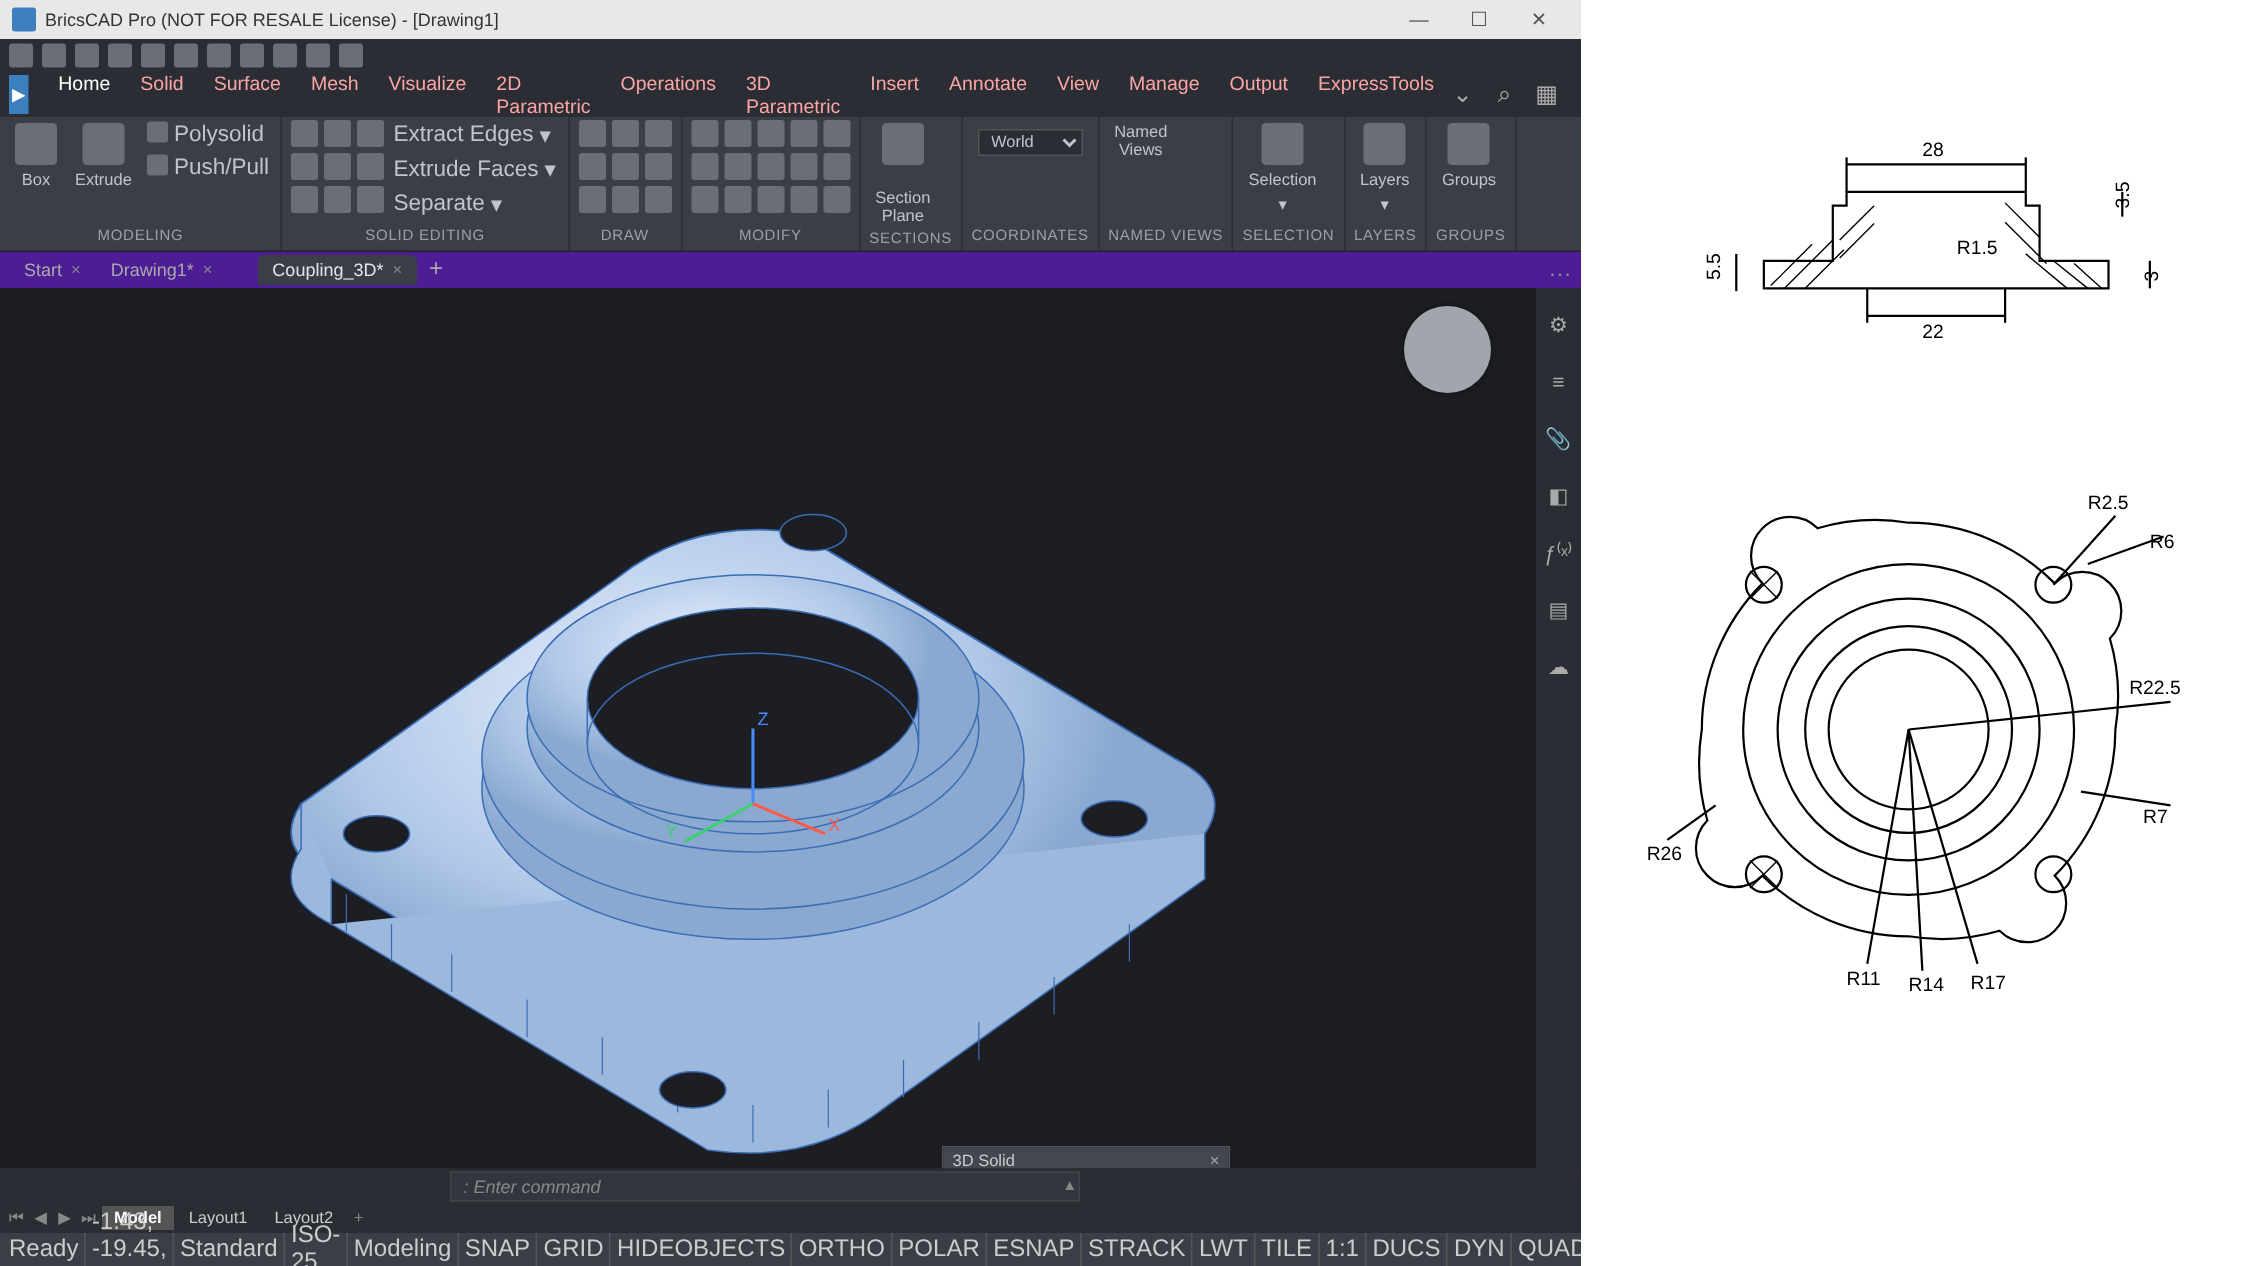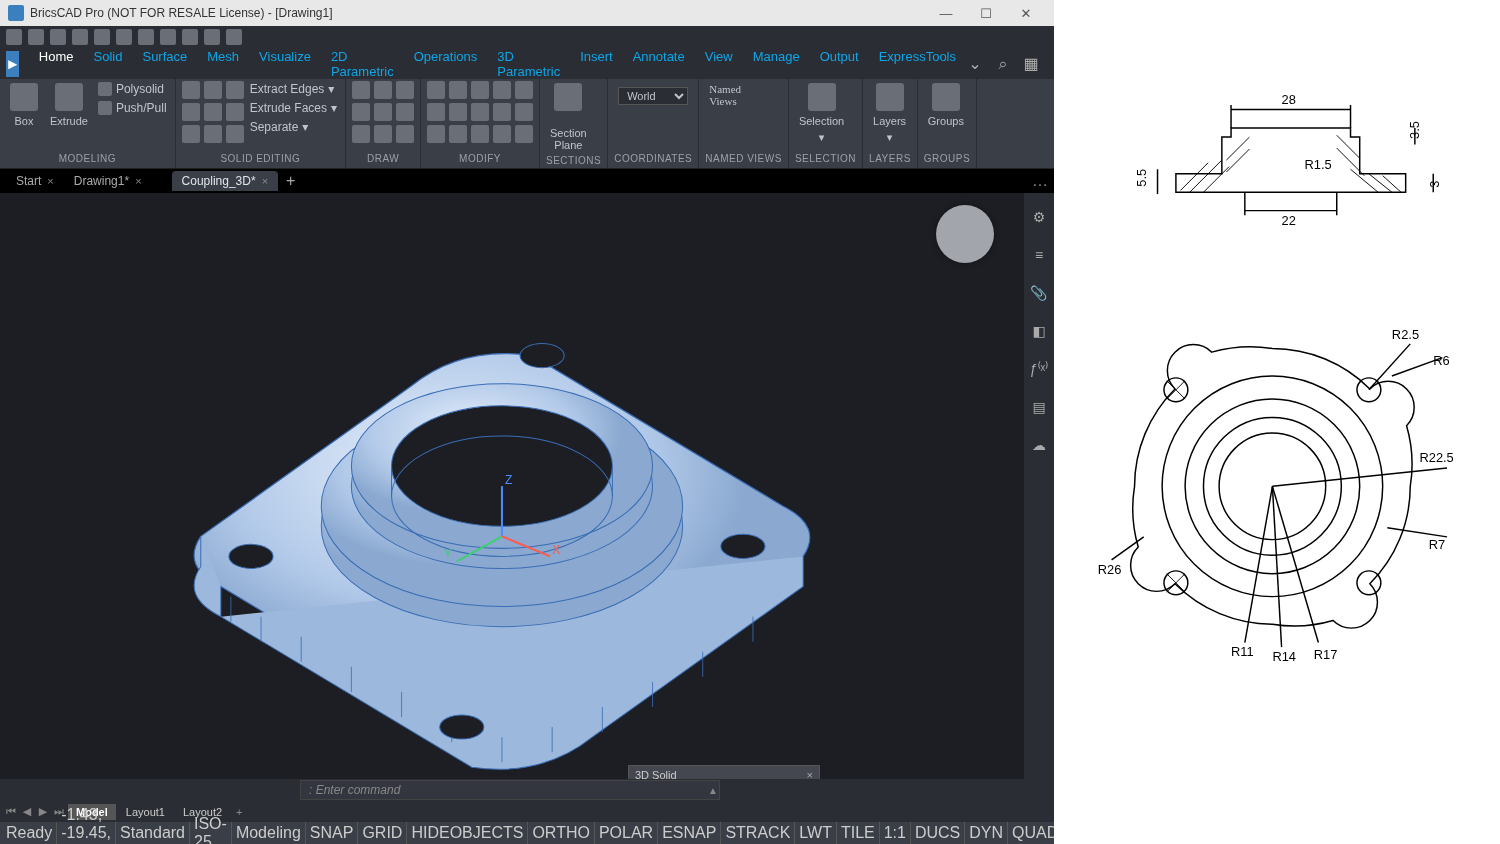--- a/index.html
+++ b/index.html
@@ -6,38 +6,38 @@
 body { width: 1500px; height: 844px; display: flex; background: #fff; overflow: hidden; }
 .cad-window { width: 1054px; height: 844px; display: flex; flex-direction: column; background: #3a3e46; }
 .title-bar { height: 28px; background: #e8e8e8; display: flex; align-items: center; padding: 0 8px; font-size: 12px; color: #333; }
 .title-bar .app-icon { width: 16px; height: 16px; background: #3b7fbf; margin-right: 6px; border-radius: 2px; }
 .title-bar .spacer { flex: 1; }
 .title-bar .win-btn { width: 40px; height: 20px; display: flex; align-items: center; justify-content: center; color: #555; cursor: pointer; font-size: 13px; }
 .qat { height: 24px; background: #2a2d33; display: flex; align-items: center; padding: 0 6px; gap: 6px; }
 .qat .qat-icon { width: 16px; height: 16px; background: #6a6e76; border-radius: 2px; }
 .menu-bar { height: 30px; background: #2a2d33; display: flex; align-items: center; padding: 0 6px; }
 .menu-bar .logo { width: 26px; height: 26px; background: #3b7fbf; margin-right: 10px; display:flex; align-items:center; justify-content:center; color:#fff; font-weight:bold; cursor:pointer; }
-.menu-bar .menu-item { color: #0ea5e9; padding: 4px 10px; font-size: 13px; cursor: pointer; }
+.menu-bar .menu-item { color: #fca5a5; padding: 4px 10px; font-size: 13px; cursor: pointer; }
 .menu-bar .menu-item.active { color: #fff; border-bottom: 2px solid #4a8cd6; }
 .menu-bar .right-icons { margin-left: auto; display: flex; gap: 10px; padding-right: 8px; }
 .menu-bar .right-icons .ri { width: 18px; height: 18px; color: #aaa; cursor:pointer; display:flex; align-items:center; justify-content:center; }
 .ribbon { background: #3a3e46; display: flex; height: 90px; border-bottom: 1px solid #222; }
 .ribbon-panel { border-right: 1px solid #2a2d33; padding: 2px 6px 0; display: flex; flex-direction: column; }
 .panel-body { flex: 1; display: flex; gap: 4px; align-items:flex-start; }
 .panel-label { font-size: 10px; color: #9aa0aa; text-align: center; padding: 2px 0 4px; letter-spacing: .5px; }
 .big-btn { display: flex; flex-direction: column; align-items: center; color: #c0c4cc; font-size: 11px; cursor: pointer; padding: 2px 4px; gap: 4px; }
 .big-btn .ico { width: 28px; height: 28px; background: #6a6e76; border-radius: 3px; }
 .small-row { display: flex; flex-direction: column; gap: 3px; }
-.small-btn { display: flex; align-items: flex-end; gap: 4px; color: #c0c4cc; font-size: 12px; cursor: pointer; padding: 1px 2px; }
+.small-btn { display: flex; align-items: flex-start; gap: 4px; color: #c0c4cc; font-size: 15px; cursor: pointer; padding: 1px 2px; }
 .small-btn .s-ico { width: 14px; height: 14px; background: #6a6e76; border-radius: 2px; }
 .icon-grid { display: grid; grid-template-columns: repeat(3, 18px); gap: 4px; }
 .icon-grid .g-ico { width: 18px; height: 18px; background: #6a6e76; border-radius: 2px; cursor:pointer; }
 .ucs-row { display:flex; align-items:flex-end; gap:4px; }
 .ucs-select { background:#2a2d33; color:#c0c4cc; border:1px solid #555; font-size:11px; padding:1px 4px; width:70px; }
-.doc-tabs { height: 26px; background: #000000; display: flex; align-items: center; padding: 0 6px; }
+.doc-tabs { height: 26px; background: #4c1d95; display: flex; align-items: center; padding: 0 6px; }
 .doc-tab { display: flex; align-items: center; gap: 6px; padding: 3px 10px; color: #aaa; font-size: 12px; cursor: pointer; border-top-left-radius: 4px; border-top-right-radius: 4px; }
 .doc-tab.active { background: #3a3e46; color: #e0e4ec; margin-left: 20px; }
 .doc-tab .close-x { font-size: 11px; color: #888; cursor:pointer; }
 .tab-add { color:#aaa; padding:0 8px; cursor:pointer; font-size:16px; }
 .viewport-row { flex:1; display:flex; background:#1c1e24; position:relative; }
 .viewport { flex:1; position:relative; background:#1c1e24; overflow:hidden; }
 .view-cube { position:absolute; top:12px; right:30px; width:58px; height:58px; border-radius:50%; background:#a2a5ab; box-shadow:0 0 6px rgba(0,0,0,.4); cursor:pointer; }
 .side-panels { width:30px; background:#2a2d33; display:flex; flex-direction:column; align-items:center; gap:18px; padding-top:14px; }
 .side-panels .sp { width:20px; height:20px; cursor:pointer; color:#aaa; display:flex; align-items:center; justify-content:center; font-size:14px; }
 .model-svg { width:100%; height:100%; }
@@ -228,21 +228,21 @@
               <select class="ucs-select"><option>World</option></select>
             </div>
         </div>
       </div>
       <div class="panel-label">COORDINATES</div>
     </div>
 
     <div class="ribbon-panel">
       <div class="panel-body">
         <div class="big-btn">
-            <span style="white-space:pre-line;font-family:Liberation Serif, serif;">Named
+            <span style="white-space:pre-line;text-align:center;">Named
 Views</span>
           </div>
       </div>
       <div class="panel-label">NAMED VIEWS</div>
     </div>
 
     <div class="ribbon-panel">
       <div class="panel-body">
           <div class="big-btn">
             <div class="ico"></div>

